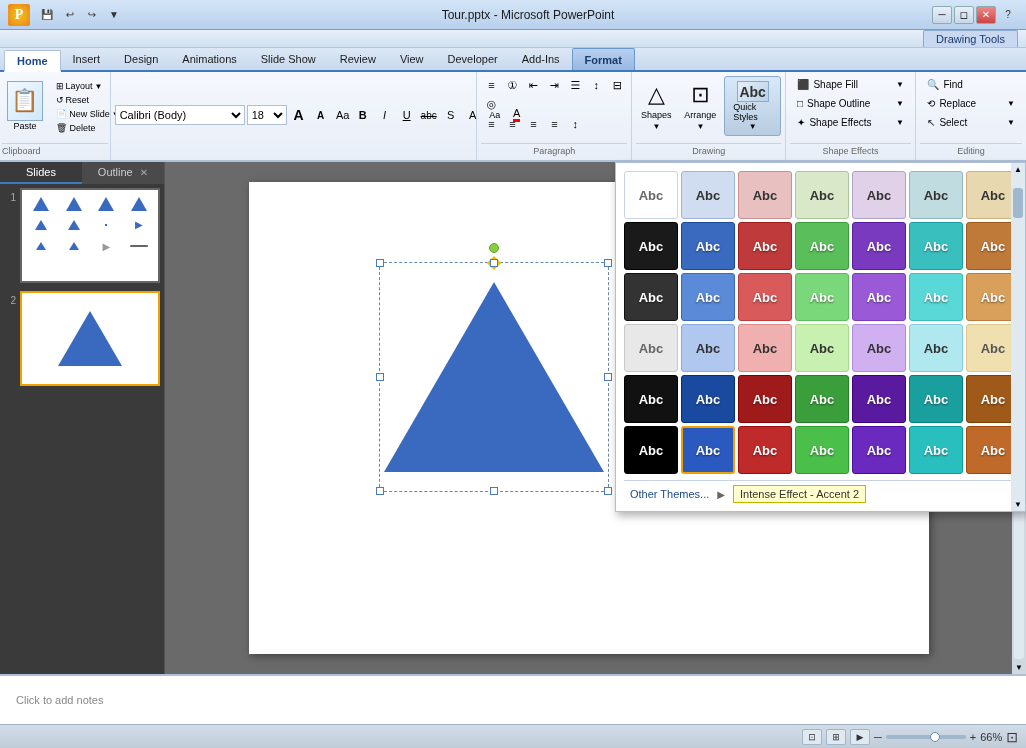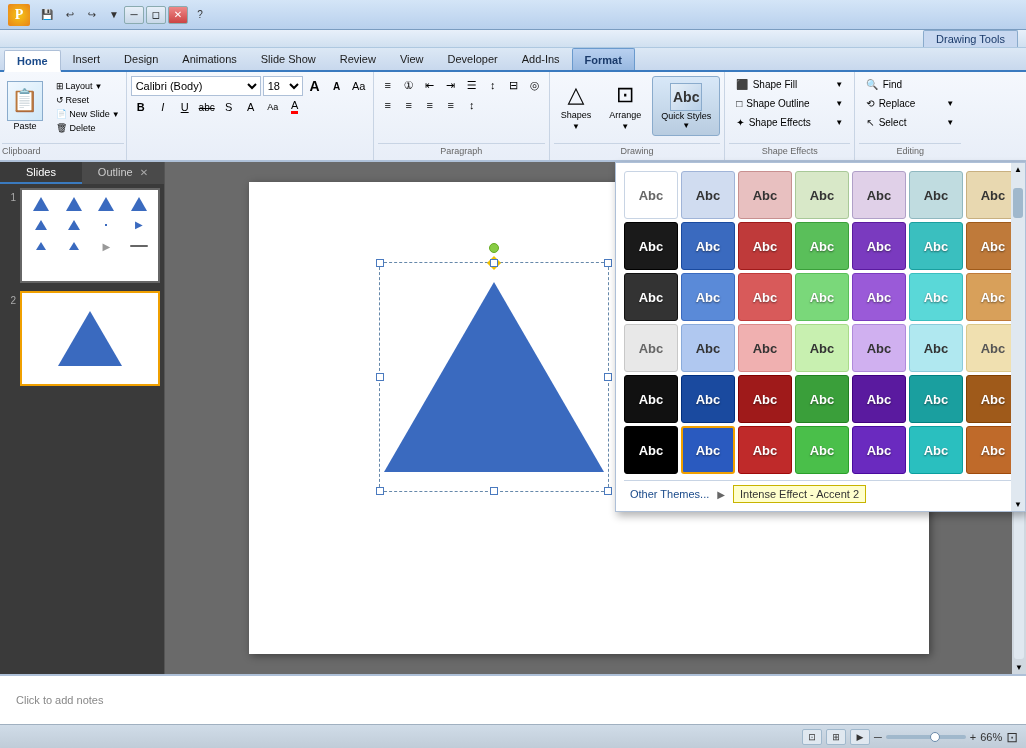--- a/index.html
+++ b/index.html
@@ -372,20 +372,21 @@
     <div class="office-logo">
       <span style="font-size:14px;font-weight:bold;color:white;font-family:serif;">P</span>
     </div>
     <div class="quick-access">
       <div class="qa-btn">💾</div>
       <div class="qa-btn">↩</div>
       <div class="qa-btn">↪</div>
       <div class="qa-btn">▼</div>
     </div>
   </div>
+  <div class="title-bar-center">Tour.pptx - Microsoft PowerPoint</div>
   <div class="title-bar-right">
     <div class="win-btn">─</div>
     <div class="win-btn">◻</div>
     <div class="win-btn" style="background:linear-gradient(to bottom, #e88,#c44);color:white;">✕</div>
     <div class="qa-btn">?</div>
   </div>
 </div>
 
 <div class="drawing-tools-bar">
   <div style="flex:1;"></div>
@@ -431,21 +432,21 @@
         </div>
         <div class="small-ribbon-btn">
           <span>🗑</span>
           <span>Delete</span>
         </div>
       </div>
     </div>
     <div style="font-size:9px;color:#666;border-top:1px solid #c8d4e4;text-align:left;padding-top:2px;">Clipboard</div>
   </div>
 
-  <div style="display:flex;flex-direction:column;border-right:1px solid #c8d4e4;padding:4px;min-width:190px;">
+  <div style="display:flex;flex-direction:row;border-right:1px solid #c8d4e4;padding:4px;min-width:190px;">
     <div style="display:flex;gap:2px;margin-bottom:2px;align-items:center;">
       <select class="font-select">
         <option>Calibri (Body)</option>
       </select>
       <select class="font-size-select">
         <option>18</option>
       </select>
       <div class="font-btn" style="font-size:14px;font-weight:bold;">A</div>
       <div class="font-btn" style="font-size:10px;font-weight:bold;">A</div>
       <div class="font-btn">Aa</div>

